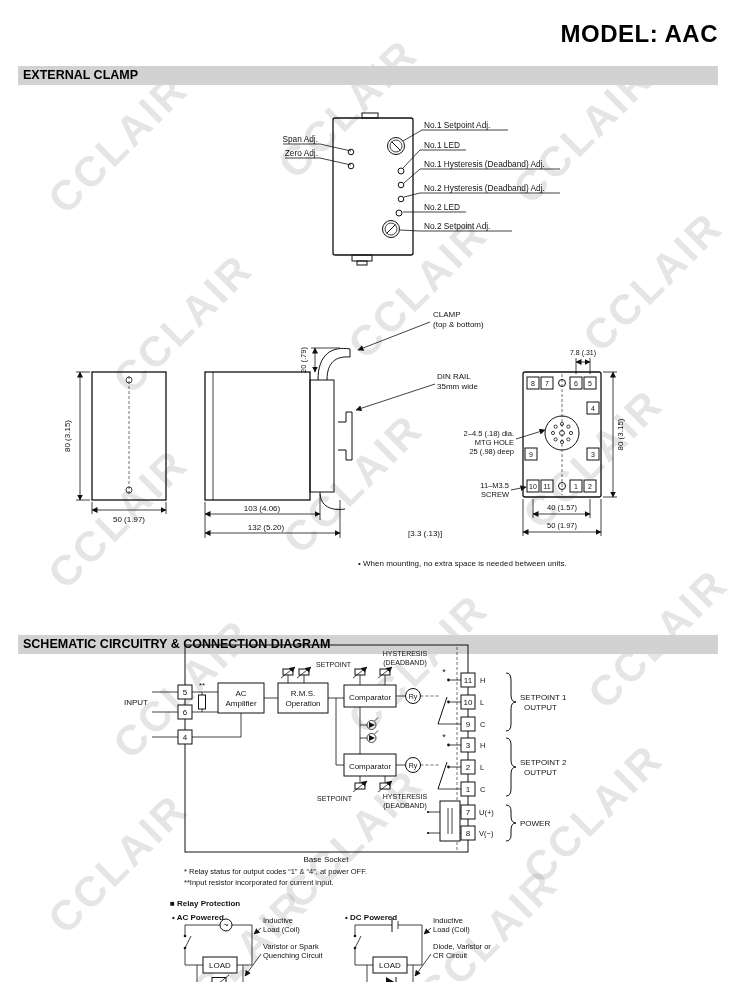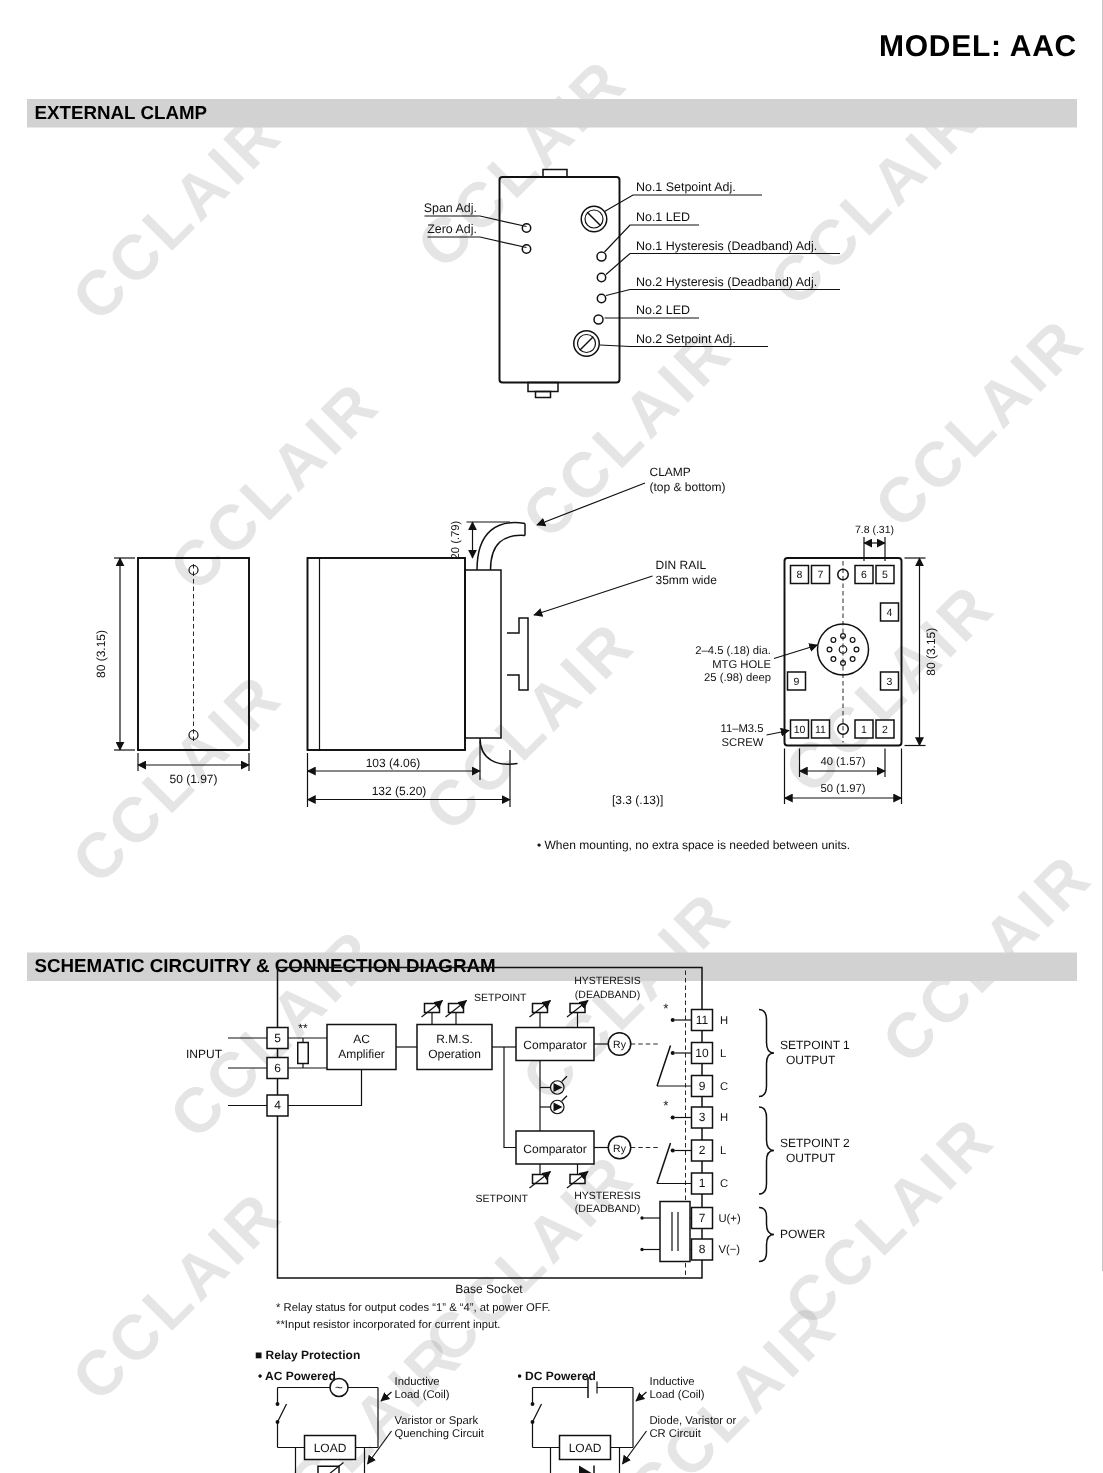--- a/index.html
+++ b/index.html
@@ -6,21 +6,21 @@
   .page {
     position:relative; width:735px; height:982px; background:#ffffff;
     font-family:"Liberation Sans", sans-serif; overflow:hidden; margin:0 auto;
   }
   .wm {
     position:absolute; font-weight:700; font-size:42px; letter-spacing:3px;
     color:rgba(125,125,125,0.20); transform:rotate(-45deg); white-space:nowrap;
     pointer-events:none;
   }
   .model-title {
-    position:absolute; top:20px; right:17px; font-size:20px; font-weight:600;
+    position:absolute; top:20px; right:17px; font-size:24px; font-weight:600;
     letter-spacing:0.5px; color:#000;
   }
   .section-bar {
     position:absolute; left:18px; width:700px; height:19px; background:#d2d2d2;
     color:#000; font-size:12.5px; font-weight:700; line-height:19px;
     padding-left:5px; box-sizing:border-box;
   }
   #bar1 { top:66px; } #bar2 { top:286px; } #bar3 { top:635px; }
   svg.layer { position:absolute; left:0; }
   #svg1 { top:95px; } #svg2 { top:300px; } #svg3 { top:625px; }

